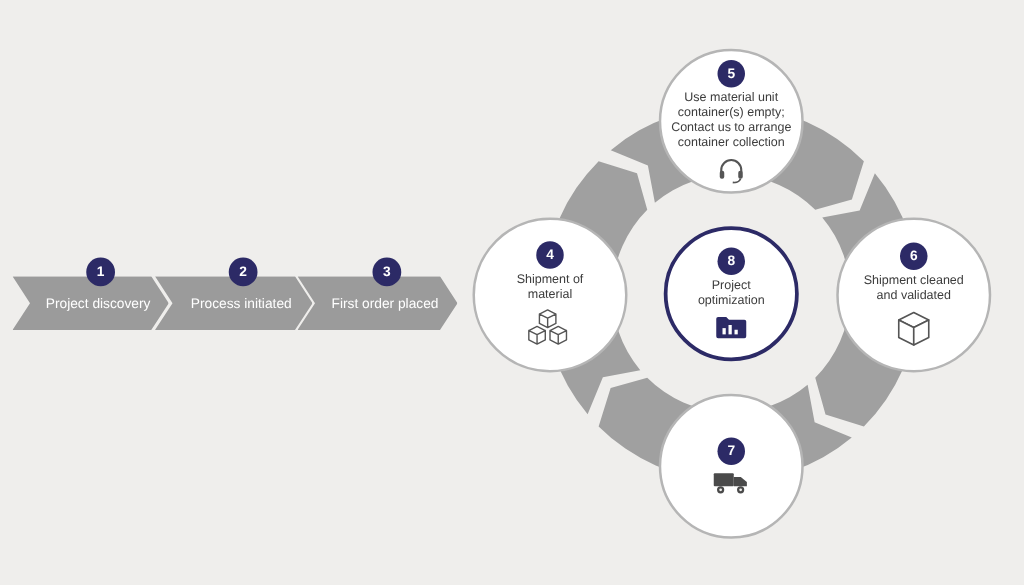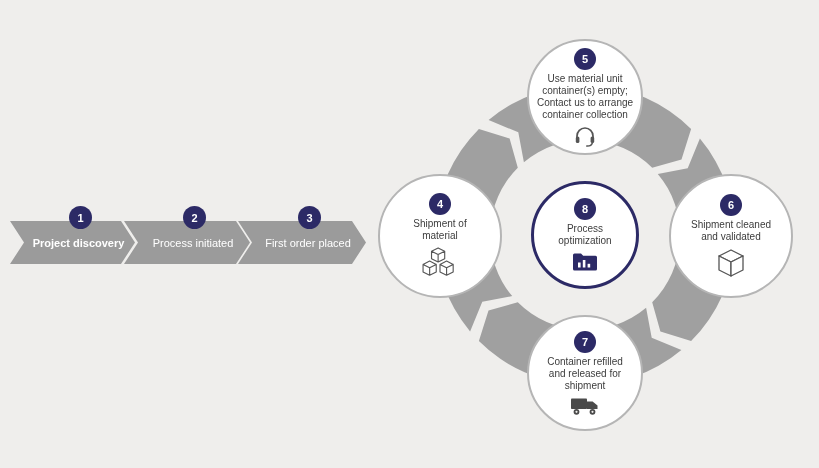--- a/index.html
+++ b/index.html
@@ -7,21 +7,21 @@
   .canvas{
     position:relative;width:819px;height:468px;background:#efeeec;overflow:hidden;
   }
   
   .chev{
     position:absolute;top:221px;height:43px;background:#9b9b9b;
     clip-path:polygon(0 0, calc(100% - 14px) 0, 100% 50%, calc(100% - 14px) 100%, 0 100%, 14px 50%);
     display:flex;align-items:center;justify-content:center;
   }
   .chev-label{color:#ffffff;font-size:11px;padding-left:12px;white-space:nowrap;}
-  .chev1{left:10px;width:125px;font-weight:bold;}
+  .chev1{left:10px;width:125px;}
   .chev2{left:124px;width:126px;}
   .chev3{left:238px;width:128px;}
   .num-badge{
     width:23px;height:23px;border-radius:50%;background:#2c2a66;color:#fff;
     display:flex;align-items:center;justify-content:center;
     font-size:11px;font-weight:bold;
   }
   .lin-badge{position:absolute;top:206px;}
   .lb1{left:69px;} .lb2{left:183px;} .lb3{left:298px;}
   
@@ -105,38 +105,35 @@
       <g fill="#ffffff" stroke="#555555" stroke-width="1.3" stroke-linejoin="round">
         <path d="M14 2 L26 8 L14 14 L2 8 Z"></path>
         <path d="M2 8 L14 14 L14 28 L2 22 Z"></path>
         <path d="M26 8 L14 14 L14 28 L26 22 Z"></path>
       </g>
     </svg>
   </div>
 
   <div class="node node7">
     <div class="num-badge">7</div>
-    <div class="node-label">Container refilled
-and released for
-shipment</div>
     <svg class="node-icon" width="30" height="19" viewBox="0 0 30 19">
       <g fill="#4a4a4a">
         <rect x="1" y="1.5" width="16" height="10.5" rx="0.8"></rect>
         <path d="M17 4.5 h5.6 l4.9 4 v3.5 h-10.5 z"></path>
         <circle cx="6.5" cy="14.8" r="2.9"></circle>
         <circle cx="22.5" cy="14.8" r="2.9"></circle>
       </g>
       <circle cx="6.5" cy="14.8" r="1.1" fill="#efeeec"></circle>
       <circle cx="22.5" cy="14.8" r="1.1" fill="#efeeec"></circle>
     </svg>
   </div>
 
   <div class="node node8">
     <div class="num-badge">8</div>
-    <div class="node-label">Process
+    <div class="node-label">Project
 optimization</div>
     <svg class="node-icon" width="26" height="20" viewBox="0 0 26 20">
       <path d="M1 3 a1.5 1.5 0 0 1 1.5 -1.5 H9 l2.2 2.2 H23.5 A1.5 1.5 0 0 1 25 5.2 V17 a1.5 1.5 0 0 1 -1.5 1.5 H2.5 A1.5 1.5 0 0 1 1 17 Z" fill="#2c2a66"></path>
       <rect x="6" y="10.5" width="2.6" height="5" fill="#ffffff"></rect>
       <rect x="10.8" y="8" width="2.6" height="7.5" fill="#ffffff"></rect>
       <rect x="15.6" y="11.8" width="2.6" height="3.7" fill="#ffffff"></rect>
     </svg>
   </div>
 
 </div>

